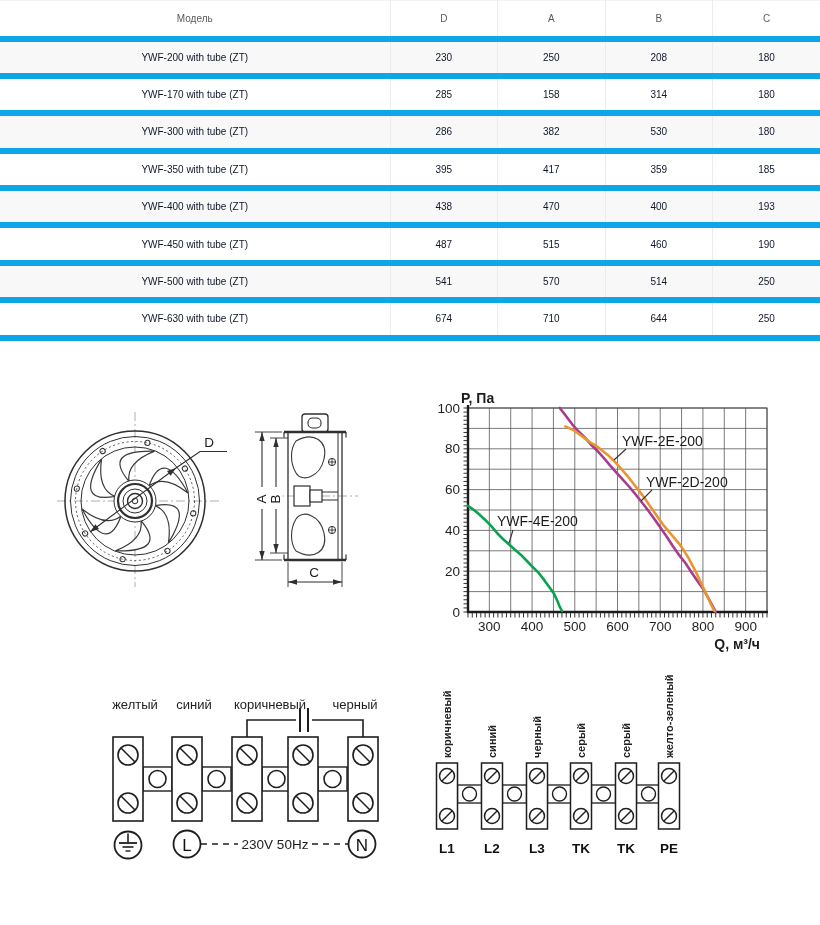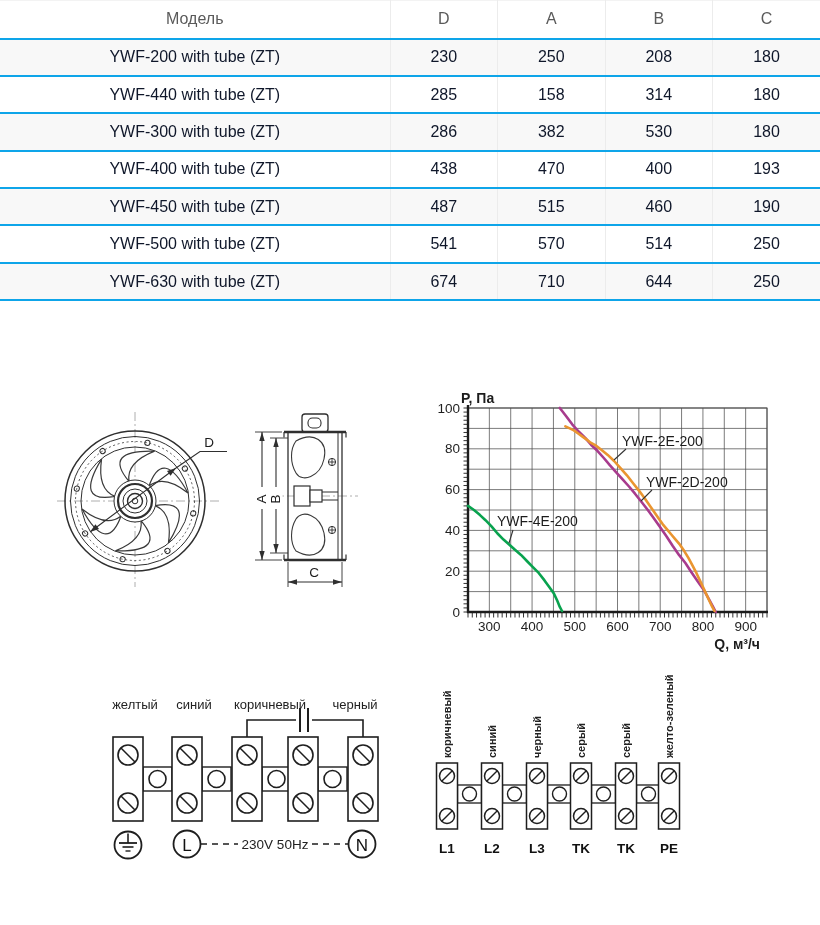--- a/index.html
+++ b/index.html
@@ -4,22 +4,22 @@
 <style>
   * { box-sizing: border-box; margin: 0; padding: 0; }
   html,body { background:#fff; }
   body { font-family:"Liberation Sans", sans-serif; }
   .page { position:relative; width:820px; height:925px; background:#fff; overflow:hidden; }
 
   
   table.dims { position:absolute; left:0; top:0; width:820px; border-collapse:collapse; table-layout:fixed; }
   table.dims col.model { width:390px; }
   table.dims th, table.dims td {
-    border-bottom:2px solid #0ea5e9; border-right:1px solid #ececec;
-    font-size:16px; text-align:center; vertical-align:middle;
+    border-bottom:6px solid #0ea5e9; border-right:1px solid #ececec;
+    font-size:10px; text-align:center; vertical-align:middle;
   }
   table.dims th { height:38px; color:#5a5a5a; font-weight:400; border-top:1px solid #f3f3f3; }
   table.dims td { height:37.4px; color:#0f172a; }
   table.dims th:last-child, table.dims td:last-child { border-right:none; }
   table.dims tbody tr:nth-child(odd) { background:#f8f8f8; }
 
   
   .fig { position:absolute; }
   svg text { font-family:"Liberation Sans", sans-serif; }
   .draw-line { stroke:#2f2f2f; fill:none; }
@@ -52,32 +52,39 @@
     </thead>
     <tbody id="dims-body">
         <tr>
           <td>YWF-200 with tube (ZT)</td>
           <td>230</td>
           <td>250</td>
           <td>208</td>
           <td>180</td>
         </tr>
         <tr>
-          <td>YWF-440 with tube (ZT)</td>
+          <td>YWF-170 with tube (ZT)</td>
           <td>285</td>
           <td>158</td>
           <td>314</td>
           <td>180</td>
         </tr>
         <tr>
           <td>YWF-300 with tube (ZT)</td>
           <td>286</td>
           <td>382</td>
           <td>530</td>
           <td>180</td>
+        </tr>
+        <tr>
+          <td>YWF-350 with tube (ZT)</td>
+          <td>395</td>
+          <td>417</td>
+          <td>359</td>
+          <td>185</td>
         </tr>
         <tr>
           <td>YWF-400 with tube (ZT)</td>
           <td>438</td>
           <td>470</td>
           <td>400</td>
           <td>193</td>
         </tr>
         <tr>
           <td>YWF-450 with tube (ZT)</td>

